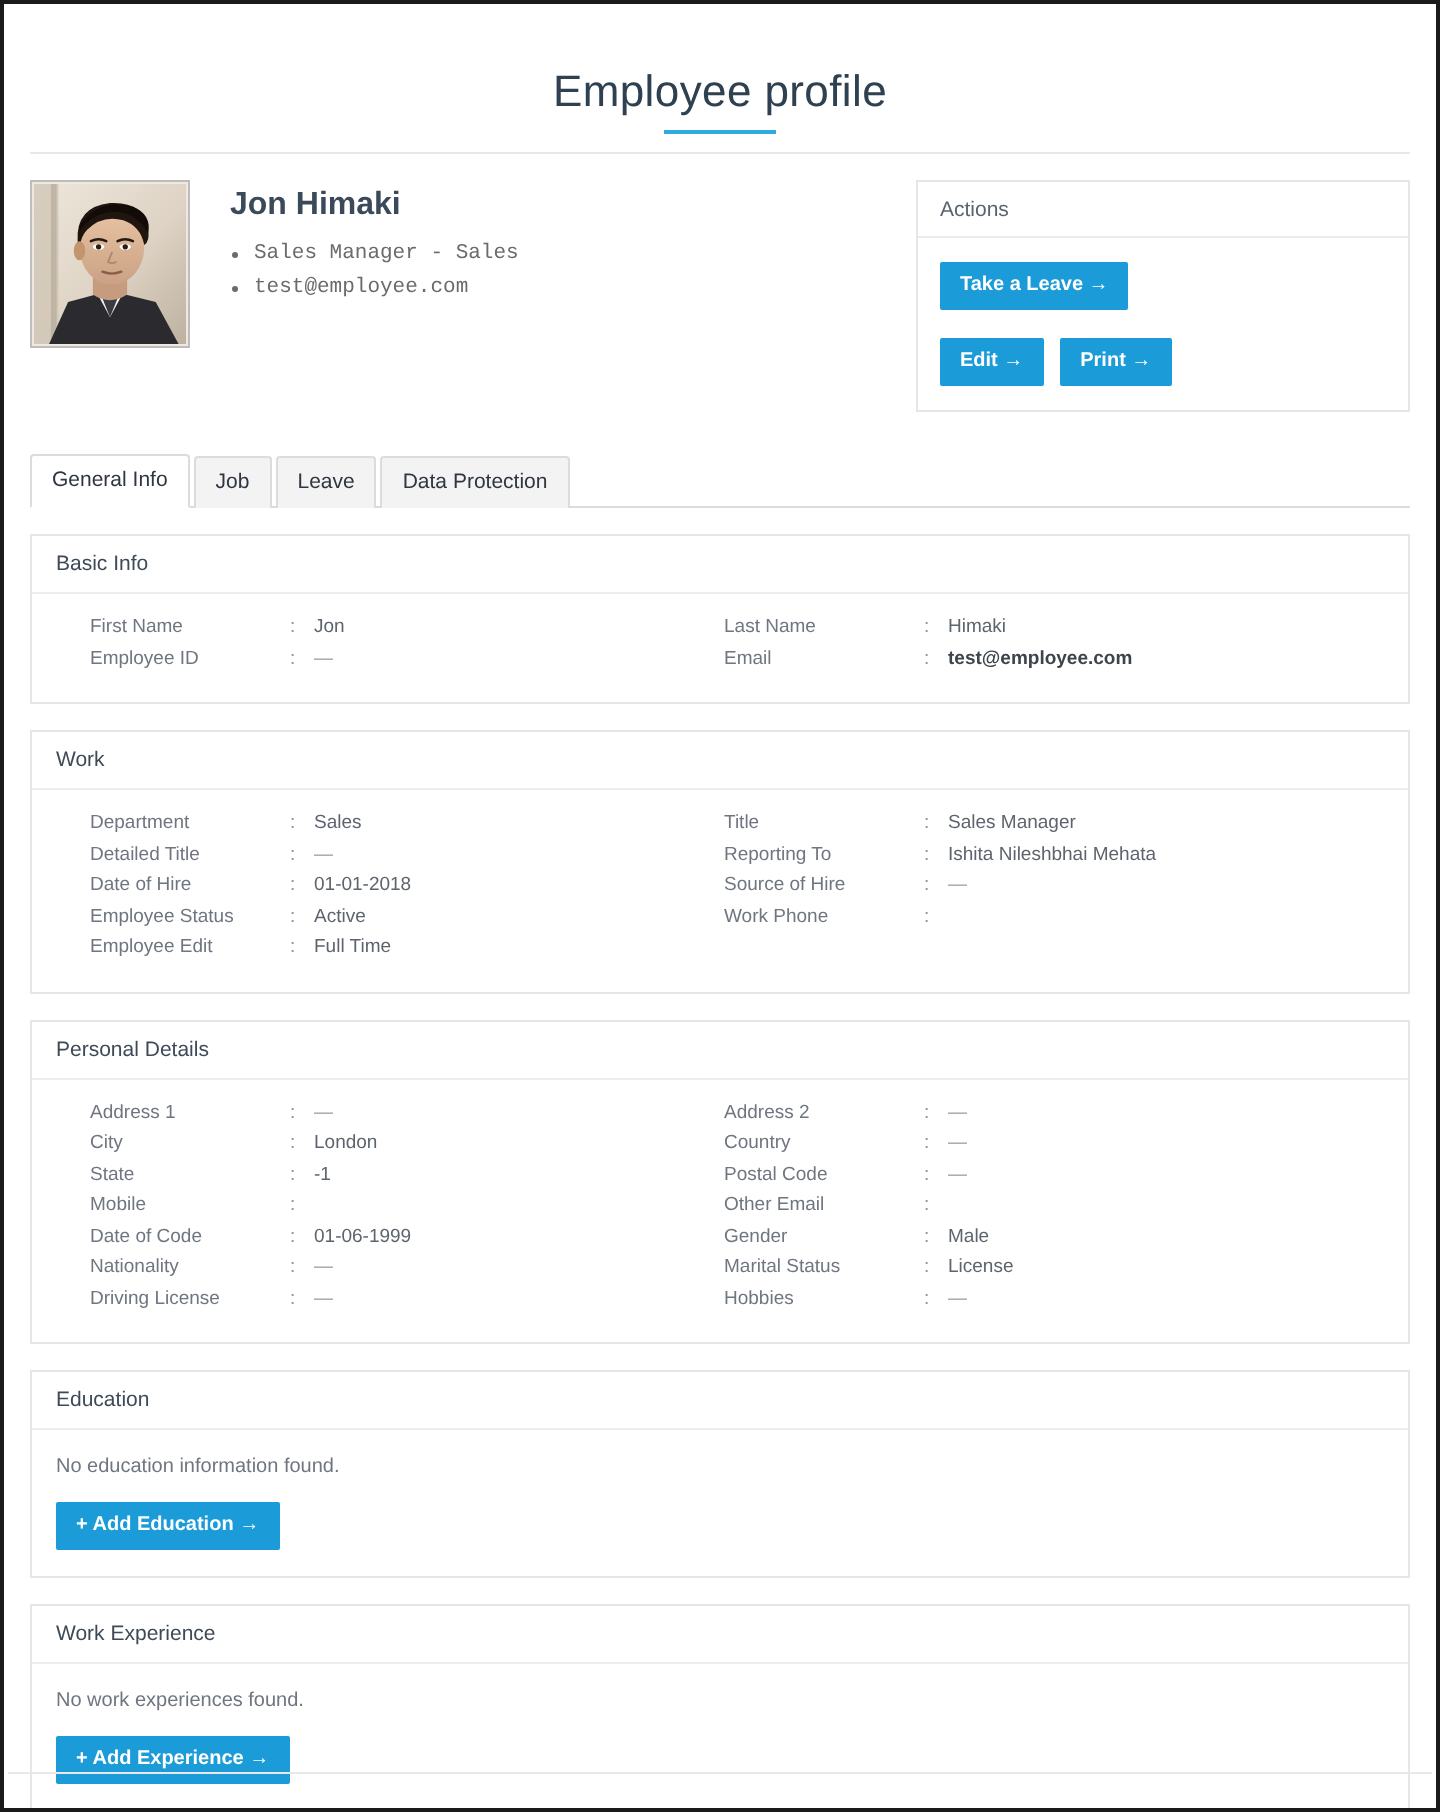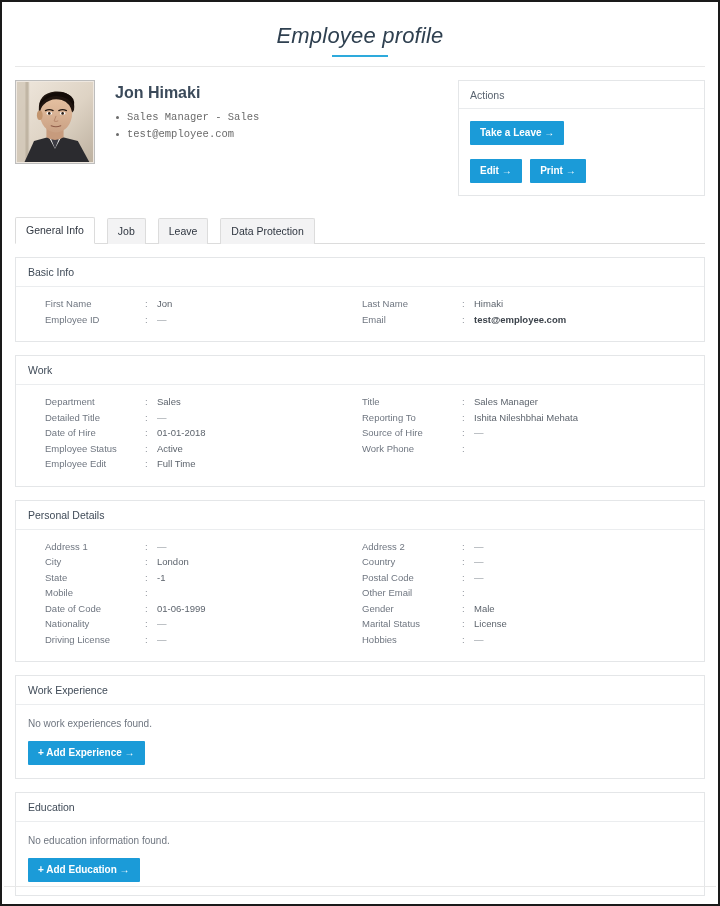--- a/index.html
+++ b/index.html
@@ -21,24 +21,23 @@
     background: #ffffff;
     border: 2px solid #1a1a1a;
     overflow: hidden;
   }
   .page-inner {
     padding: 0 13px;
   }
 
   
   .title-bar {
-    padding: 20px 0 9px 0;
+    padding: 30px 0 9px 0;
     text-align: center;
     border-bottom: 1px solid #e8e8e8;
-    font-style: italic;
   }
   .page-title {
     font-size: 22px;
     font-weight: 400;
     color: #2f4050;
     letter-spacing: 0.2px;
     margin: 0;
     line-height: 28px;
     display: inline-block;
   }
@@ -150,21 +149,21 @@
     padding-top: 10px;
     margin-bottom: 0;
   }
   .tab {
     font-size: 10.5px;
     color: #2f3640;
     background: #f3f3f4;
     border: 1px solid #dcdcdc;
     border-bottom: none;
     padding: 6px 10px 6px 10px;
-    margin-right: 12px;
+    margin-right: 2px;
     line-height: 13px;
     position: relative;
     bottom: -1px;
     cursor: pointer;
     border-radius: 2px 2px 0 0;
   }
   .tab.active {
     background: #ffffff;
     border-bottom: 1px solid #ffffff;
     color: #2f3640;
@@ -498,36 +497,36 @@
                 <div class="field-label">Hobbies</div>
                 <div class="field-colon">:</div>
                 <div class="field-value dash">—</div>
               </div>
             </div>
         </div>
       </div>
     </div>
 
     <div class="card">
+      <div class="card-head">Education</div>
+      <div class="card-body empty">
+        <p class="empty-text">No education information found.</p>
+        <button class="btn">+ Add Education →</button>
+      </div>
+    </div>
+
+    <div class="card">
       <div class="card-head">Work Experience</div>
       <div class="card-body empty">
         <p class="empty-text">No work experiences found.</p>
         <button class="btn">+ Add Experience →</button>
       </div>
     </div>
 
     <div class="card">
-      <div class="card-head">Education</div>
-      <div class="card-body empty">
-        <p class="empty-text">No education information found.</p>
-        <button class="btn">+ Add Education →</button>
-      </div>
-    </div>
-
-    <div class="card">
       <div class="card-head">Dependents</div>
 
     </div>
 
   </div>
 
   <div class="footer-rule"></div>
 </div>
 
 </body></html>

